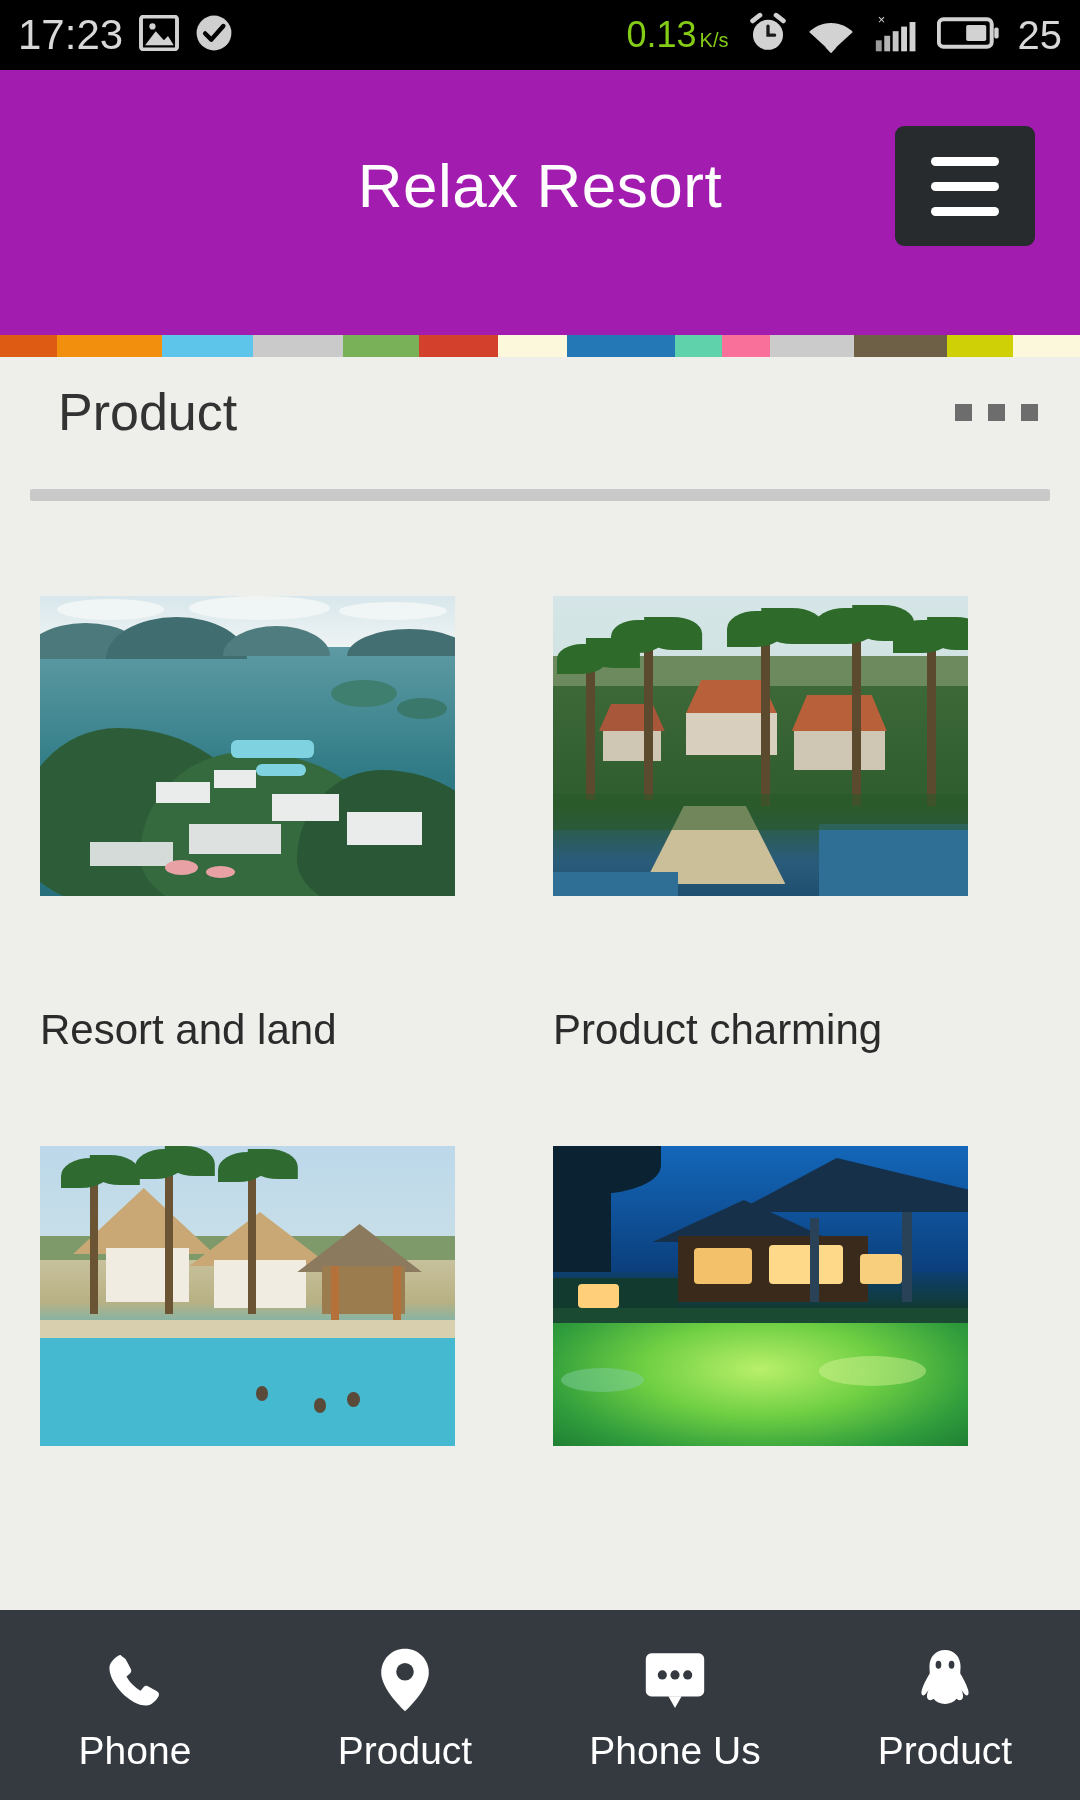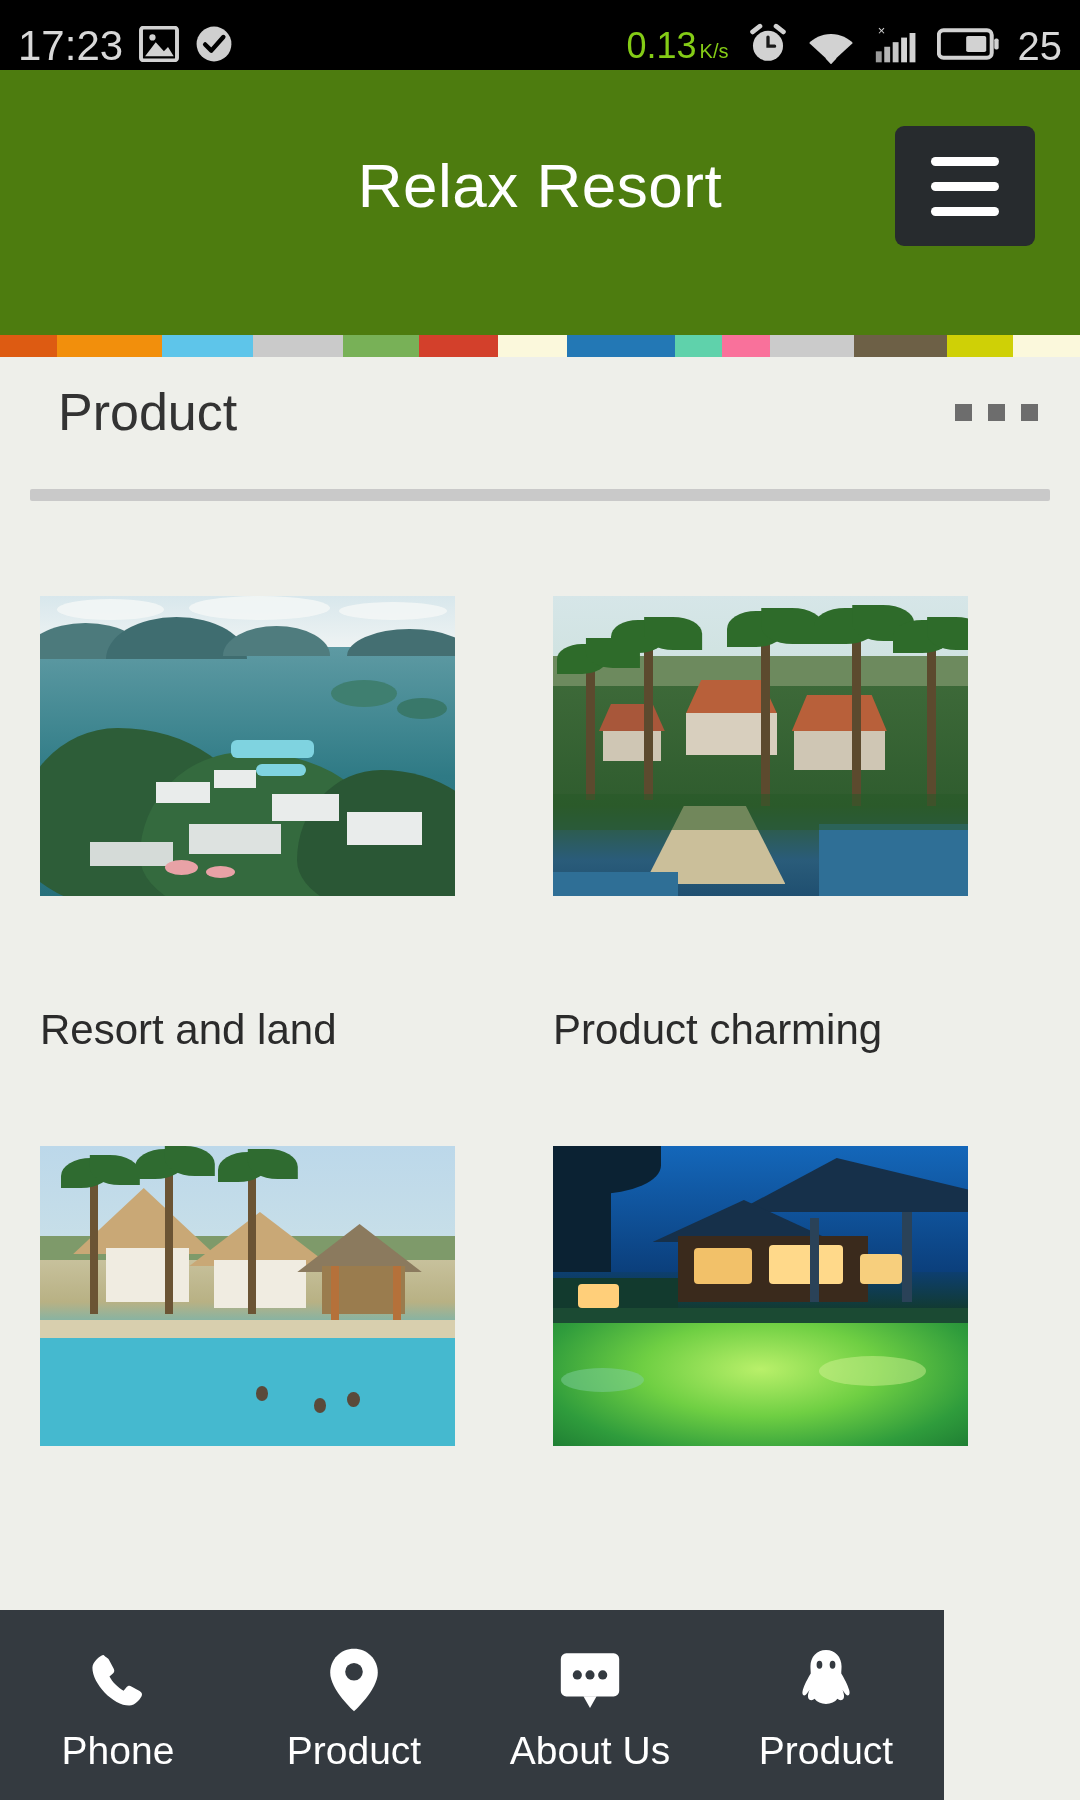--- a/index.html
+++ b/index.html
@@ -8,35 +8,35 @@
     font-family: "Liberation Sans", sans-serif;
     background: #eeefea;
     overflow: hidden;
   }
   .screen { position: relative; width: 1080px; height: 1800px; overflow: hidden; }
 
   
   .statusbar {
     position: absolute; top: 0; left: 0; width: 1080px; height: 70px;
     background: #000; color: #d6d6d6;
-    display: flex; align-items: flex-end;
+    display: flex; align-items: center;
     padding: 0 18px;
   }
   .sb-left { display: flex; align-items: center; gap: 16px; }
   .sb-time { font-size: 42px; letter-spacing: 0px; color: #d8d8d8; font-weight: 400; }
   .sb-right { margin-left: auto; display: flex; align-items: center; gap: 17px; }
   .sb-speed { font-size: 36px; color: #84cc16; display: flex; align-items: baseline; }
   .sb-speed .unit { font-size: 20px; margin-left: 3px; }
   .sb-batt-num { font-size: 40px; color: #d8d8d8; margin-left: 2px; }
   .ico { display: inline-block; }
 
   
   .appbar {
     position: absolute; top: 70px; left: 0; width: 1080px; height: 265px;
-    background: #4d7c0f;
+    background: #a21caf;
   }
   .appbar-title {
     position: absolute; left: 0; top: 0; width: 1080px; height: 230px;
     display: flex; align-items: center; justify-content: center;
     color: #ffffff; font-size: 62px; font-weight: 300; letter-spacing: 0.5px;
   }
   .menu-btn {
     position: absolute; right: 45px; top: 56px;
     width: 140px; height: 120px; border-radius: 9px;
     background: #272b2e;
@@ -121,21 +121,21 @@
   
   .s4 { background: linear-gradient(#1464b4 0%, #0f57a5 25%, #0c3f7a 40%, #123a2e 55%, #1c7a3a 70%, #37a84a 100%); }
   .s4 .roof { background:#16304a; }
   .s4 .glow { background:#f2c169; border-radius:4px; }
   .s4 .pillar { background:#2a4258; }
   .s4 .poolglow { background: radial-gradient(ellipse at 50% 40%, #b9f06a 0%, #6fcf43 40%, #2f9c3c 75%, #1d7a32 100%); }
   .s4 .palm { background:#0b2233; }
 
   
   .bottomnav {
-    position: absolute; bottom: 0; left: 0; width: 944px; height: 190px;
+    position: absolute; bottom: 0; left: 0; width: 1080px; height: 190px;
     background: #343a40; display: flex;
   }
   .navitem {
     flex: 1; display: flex; flex-direction: column; align-items: center;
     justify-content: center; gap: 16px; cursor: pointer; padding-top: 10px;
   }
   .navitem .glyph { height: 66px; display: flex; align-items: center; justify-content: center; }
   .navitem .nlabel { color: #ffffff; font-size: 39px; font-weight: 300; }
 </style>
 </head>
@@ -393,21 +393,21 @@
     <div class="navitem">
       <span class="glyph">
         <svg width="66" height="62" viewBox="0 0 26 24">
           <rect x="1.5" y="1.5" width="23" height="17" rx="2.2" fill="#ffffff"></rect>
           <path d="M10.4 18.4 L13 23 L15.6 18.4 Z" fill="#ffffff"></path>
           <circle cx="8" cy="10" r="1.8" fill="#343a40"></circle>
           <circle cx="13" cy="10" r="1.8" fill="#343a40"></circle>
           <circle cx="18" cy="10" r="1.8" fill="#343a40"></circle>
         </svg>
       </span>
-      <span class="nlabel">About Us</span>
+      <span class="nlabel">Phone Us</span>
     </div>
 
     <div class="navitem">
       <span class="glyph">
         <svg width="60" height="68" viewBox="0 0 22 24">
           <path d="M11 1 C7.6 1 5.3 3.6 5.3 7 c0 1 .1 1.9.1 2.6 -1 1.6 -2.4 4.3 -2.9 6.1 -.5 1.8 .3 2.4 1.2 1.6 .4 -.4 .9 -1.1 1.3 -1.8 -.4 1 -.7 2 -.6 2.7 .2 1.4 1.6 1.5 2.4 .7 .9 1.2 2.4 1.9 4.2 1.9 1.8 0 3.3 -.7 4.2 -1.9 .8 .8 2.2 .7 2.4 -.7 .1 -.7 -.2 -1.7 -.6 -2.7 .4 .7 .9 1.4 1.3 1.8 .9 .8 1.7 .2 1.2 -1.6 -.5 -1.8 -1.9 -4.5 -2.9 -6.1 0 -.7 .1 -1.6 .1 -2.6 C16.7 3.6 14.4 1 11 1 Z" fill="#ffffff"></path>
           <ellipse cx="8.6" cy="6.4" rx="1.05" ry="1.5" fill="#343a40"></ellipse>
           <ellipse cx="13.4" cy="6.4" rx="1.05" ry="1.5" fill="#343a40"></ellipse>
         </svg>
       </span>

